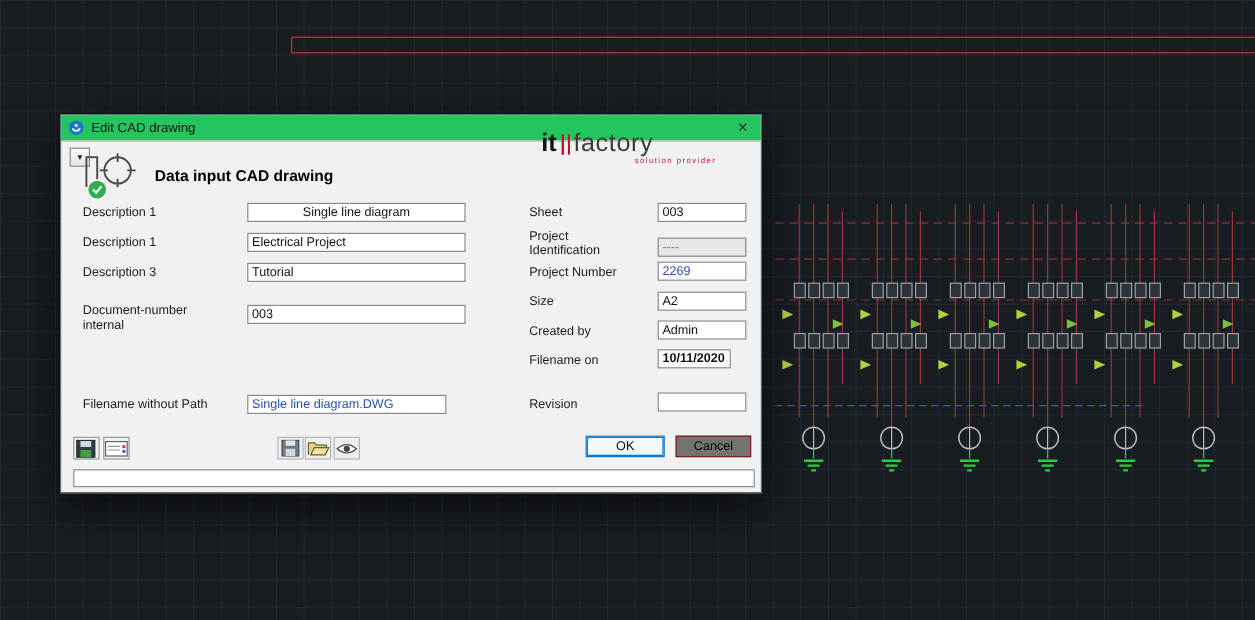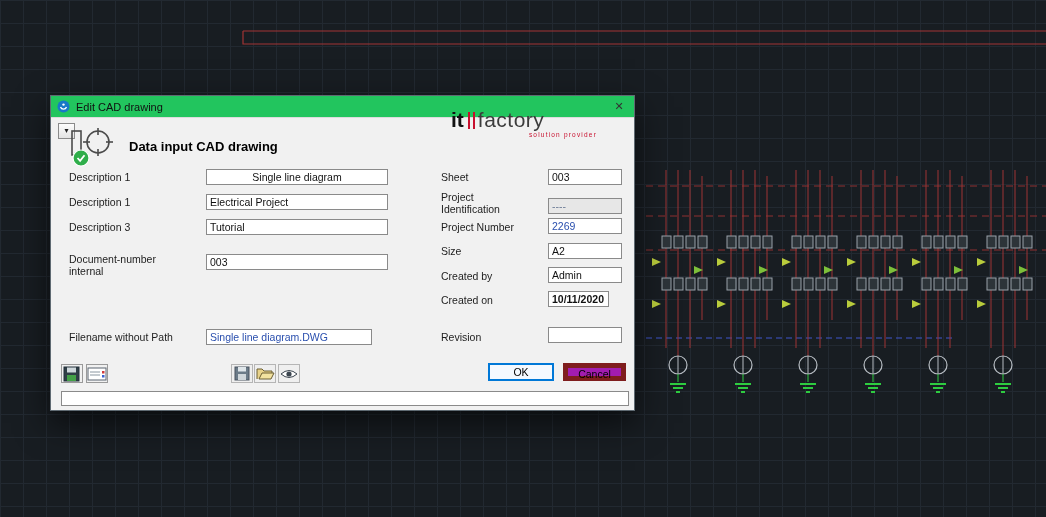--- a/index.html
+++ b/index.html
@@ -35,21 +35,21 @@
   .lbl{position:absolute;font-size:10.5px;color:#1d1d1d;line-height:11.5px;}
   .inp{position:absolute;height:16px;font-size:10.5px;font-family:"Liberation Sans",sans-serif;
     border:1px solid #8a8a8a;background:#fff;color:#111;padding:1px 3px;box-sizing:border-box;}
   .inp.blue{color:#2a4fae;}
   .inp.dim{background:#e7e7e7;color:#6d7c96;}
 
   .tbtn{position:absolute;width:22px;height:19px;background:#f1f1f1;border:1px solid #9a9a9a;
     display:flex;align-items:center;justify-content:center;padding:0;}
   .tbtn.flat{border-color:#b5b5b5;background:#efefef;}
   .btn{position:absolute;height:18px;font-size:10.5px;font-family:"Liberation Sans",sans-serif;
-    background:#a21caf;border:5px solid #7f1d1d;padding:0;}
+    background:#737373;border:1px solid #7f1d1d;padding:0;}
   .btn.primary{background:#f4f9ff;border:1px solid #0078d7;box-shadow:inset 0 0 0 1px #0078d7;}
   .statusbar{position:absolute;left:10px;top:295px;width:566px;height:13px;background:#fff;border:1px solid #8a8a8a;
     font-size:10px;color:#333;}
 </style>
 </head>
 <body>
 
 <div class="canvas">
 
   <svg class="borders" width="1046" height="517">
@@ -171,21 +171,21 @@
 
     <label class="lbl" style="left:390px;top:126px;width:105px">Project Number</label>
     <input class="inp blue" style="left: 497px; top: 122px; width: 74px;" value="2269">
 
     <label class="lbl" style="left:390px;top:150px;width:105px">Size</label>
     <input class="inp" style="left: 497px; top: 147px; width: 74px;" value="A2">
 
     <label class="lbl" style="left:390px;top:175px;width:105px">Created by</label>
     <input class="inp" style="left: 497px; top: 171px; width: 74px;" value="Admin">
 
-    <label class="lbl" style="left:390px;top:199px;width:105px">Created on</label>
+    <label class="lbl" style="left:390px;top:199px;width:105px">Filename on</label>
     <input class="inp" style="left: 497px; top: 195px; width: 61px; font-weight: bold;" value="10/11/2020">
 
     <label class="lbl" style="left:390px;top:236px;width:105px">Revision</label>
     <input class="inp" style="left: 497px; top: 231px; width: 74px;" value="">
 
     <button class="tbtn" style="left:10px;top:268px">
       <span>
         <svg width="18" height="16" viewBox="0 0 18 16">
           <rect x="1" y="1" width="15" height="14" fill="#2f3e46" stroke="#22303a"></rect>
           <rect x="4" y="1.5" width="9" height="5" fill="#cfd8dc"></rect>

